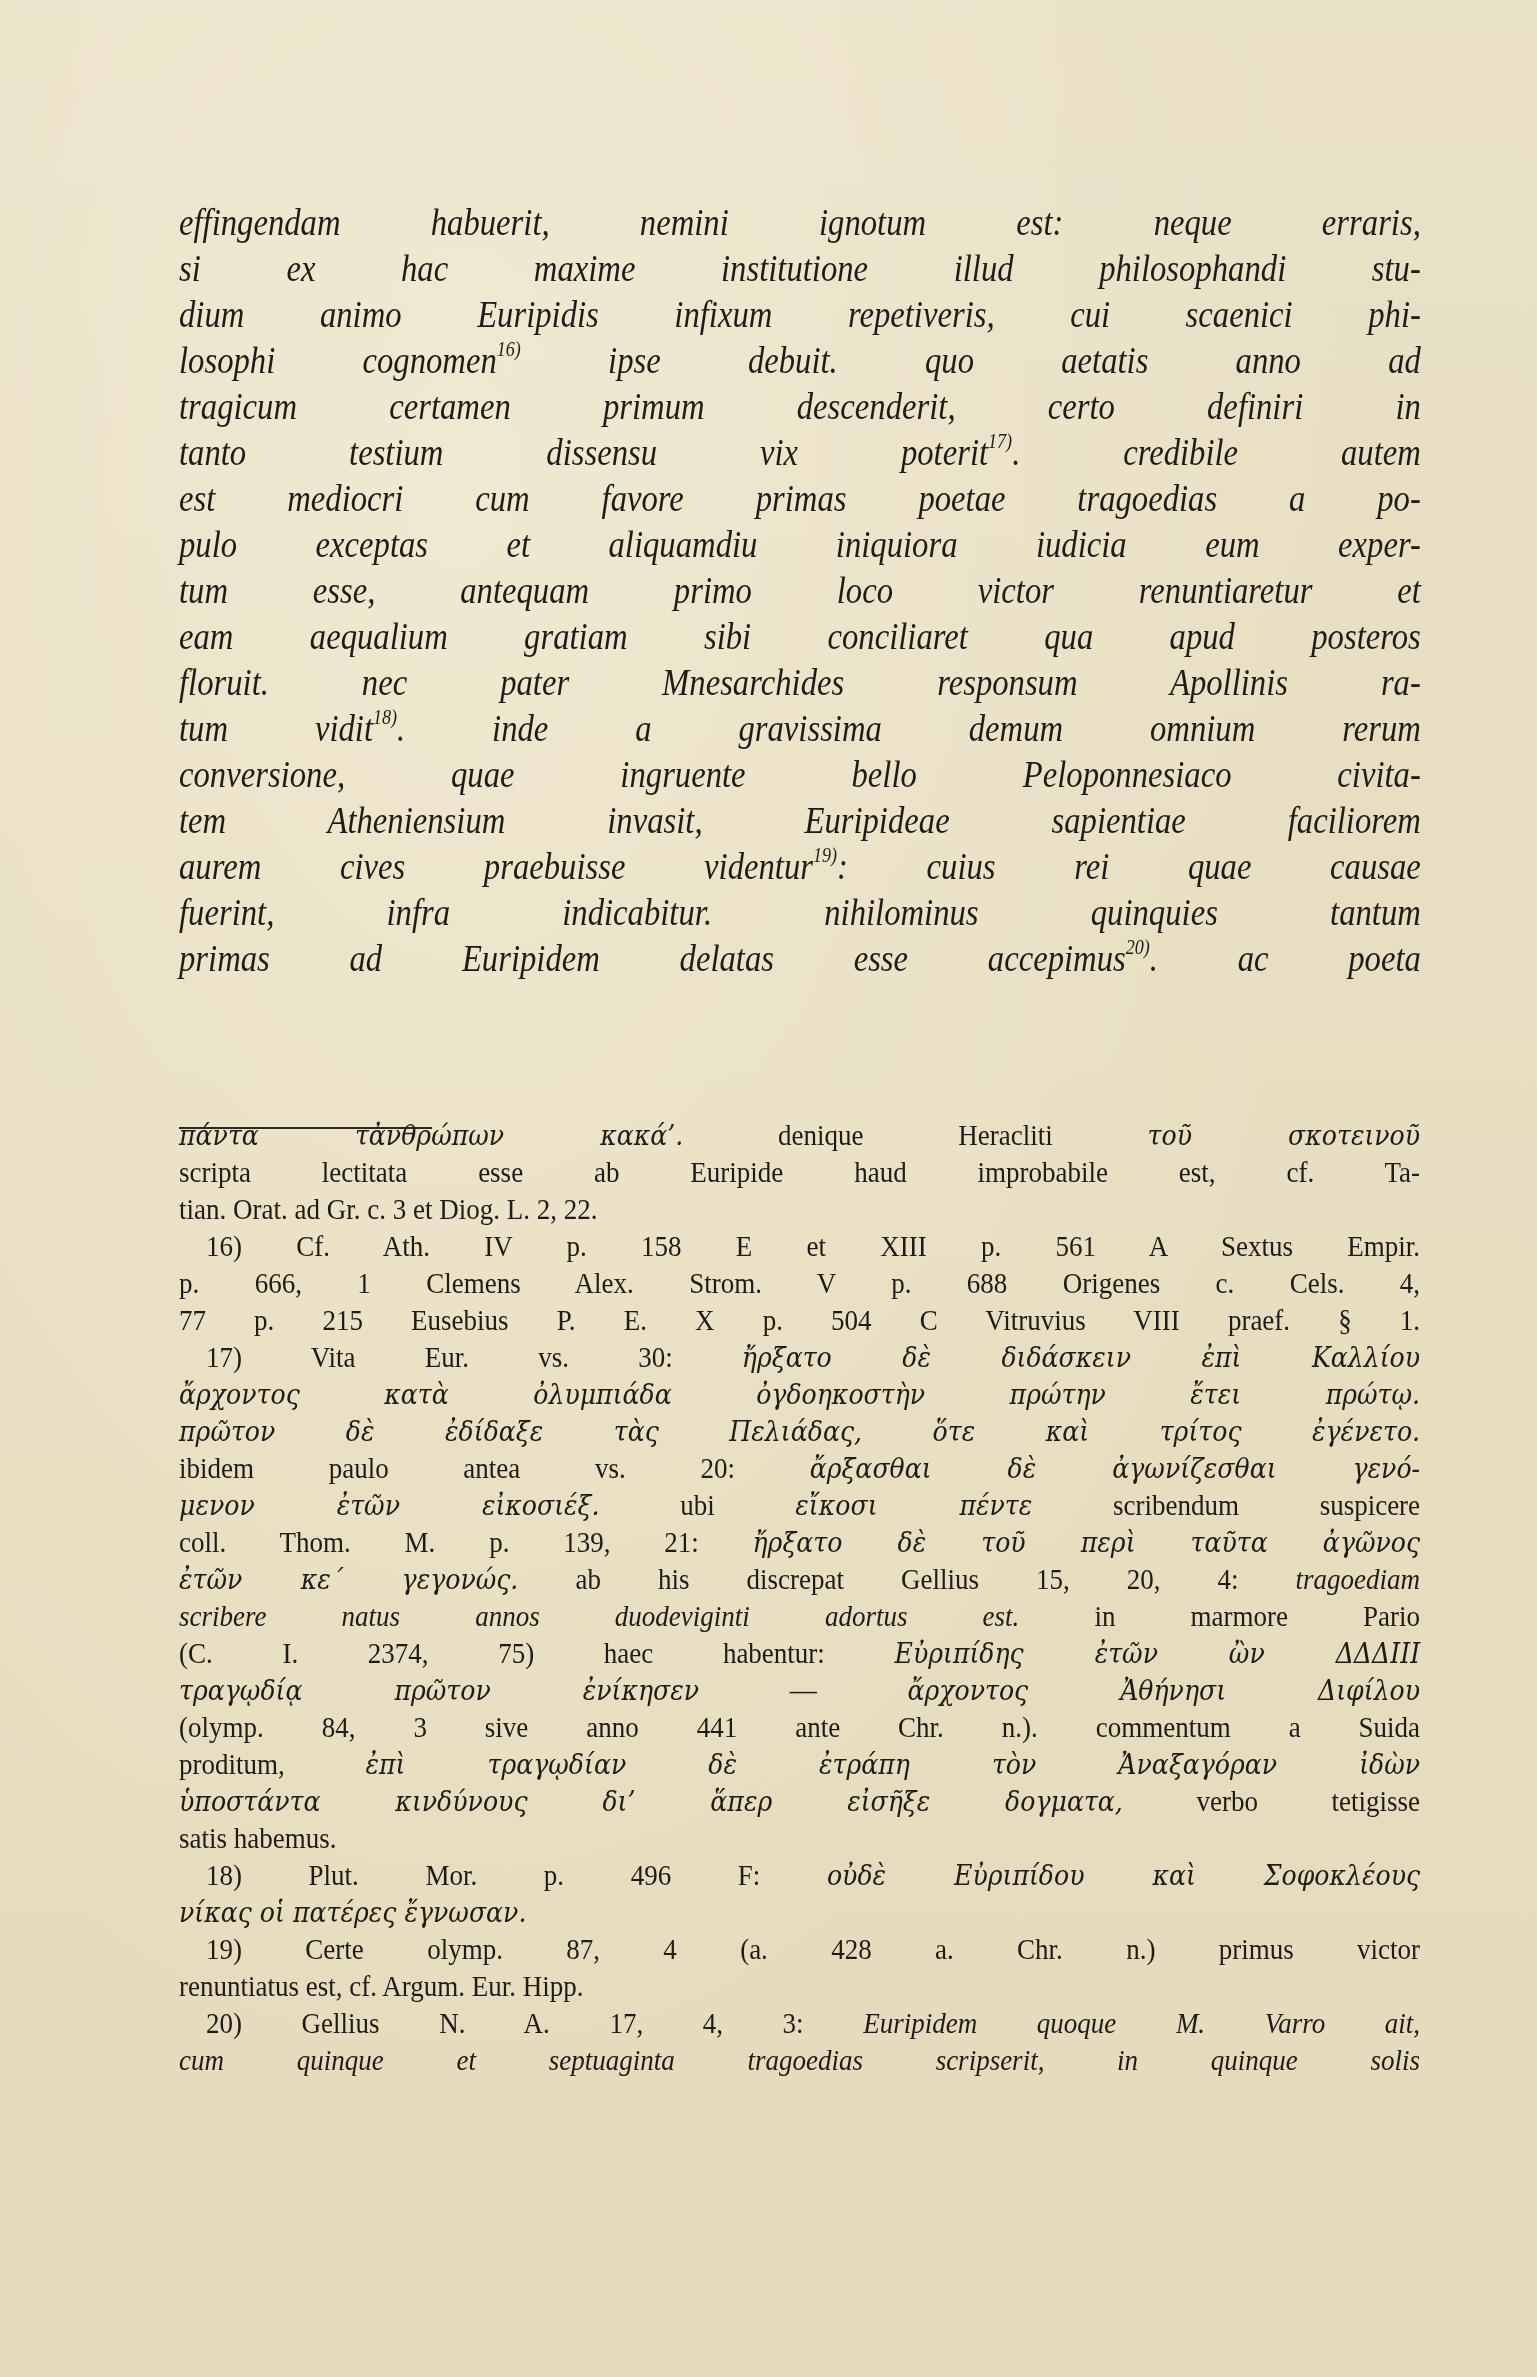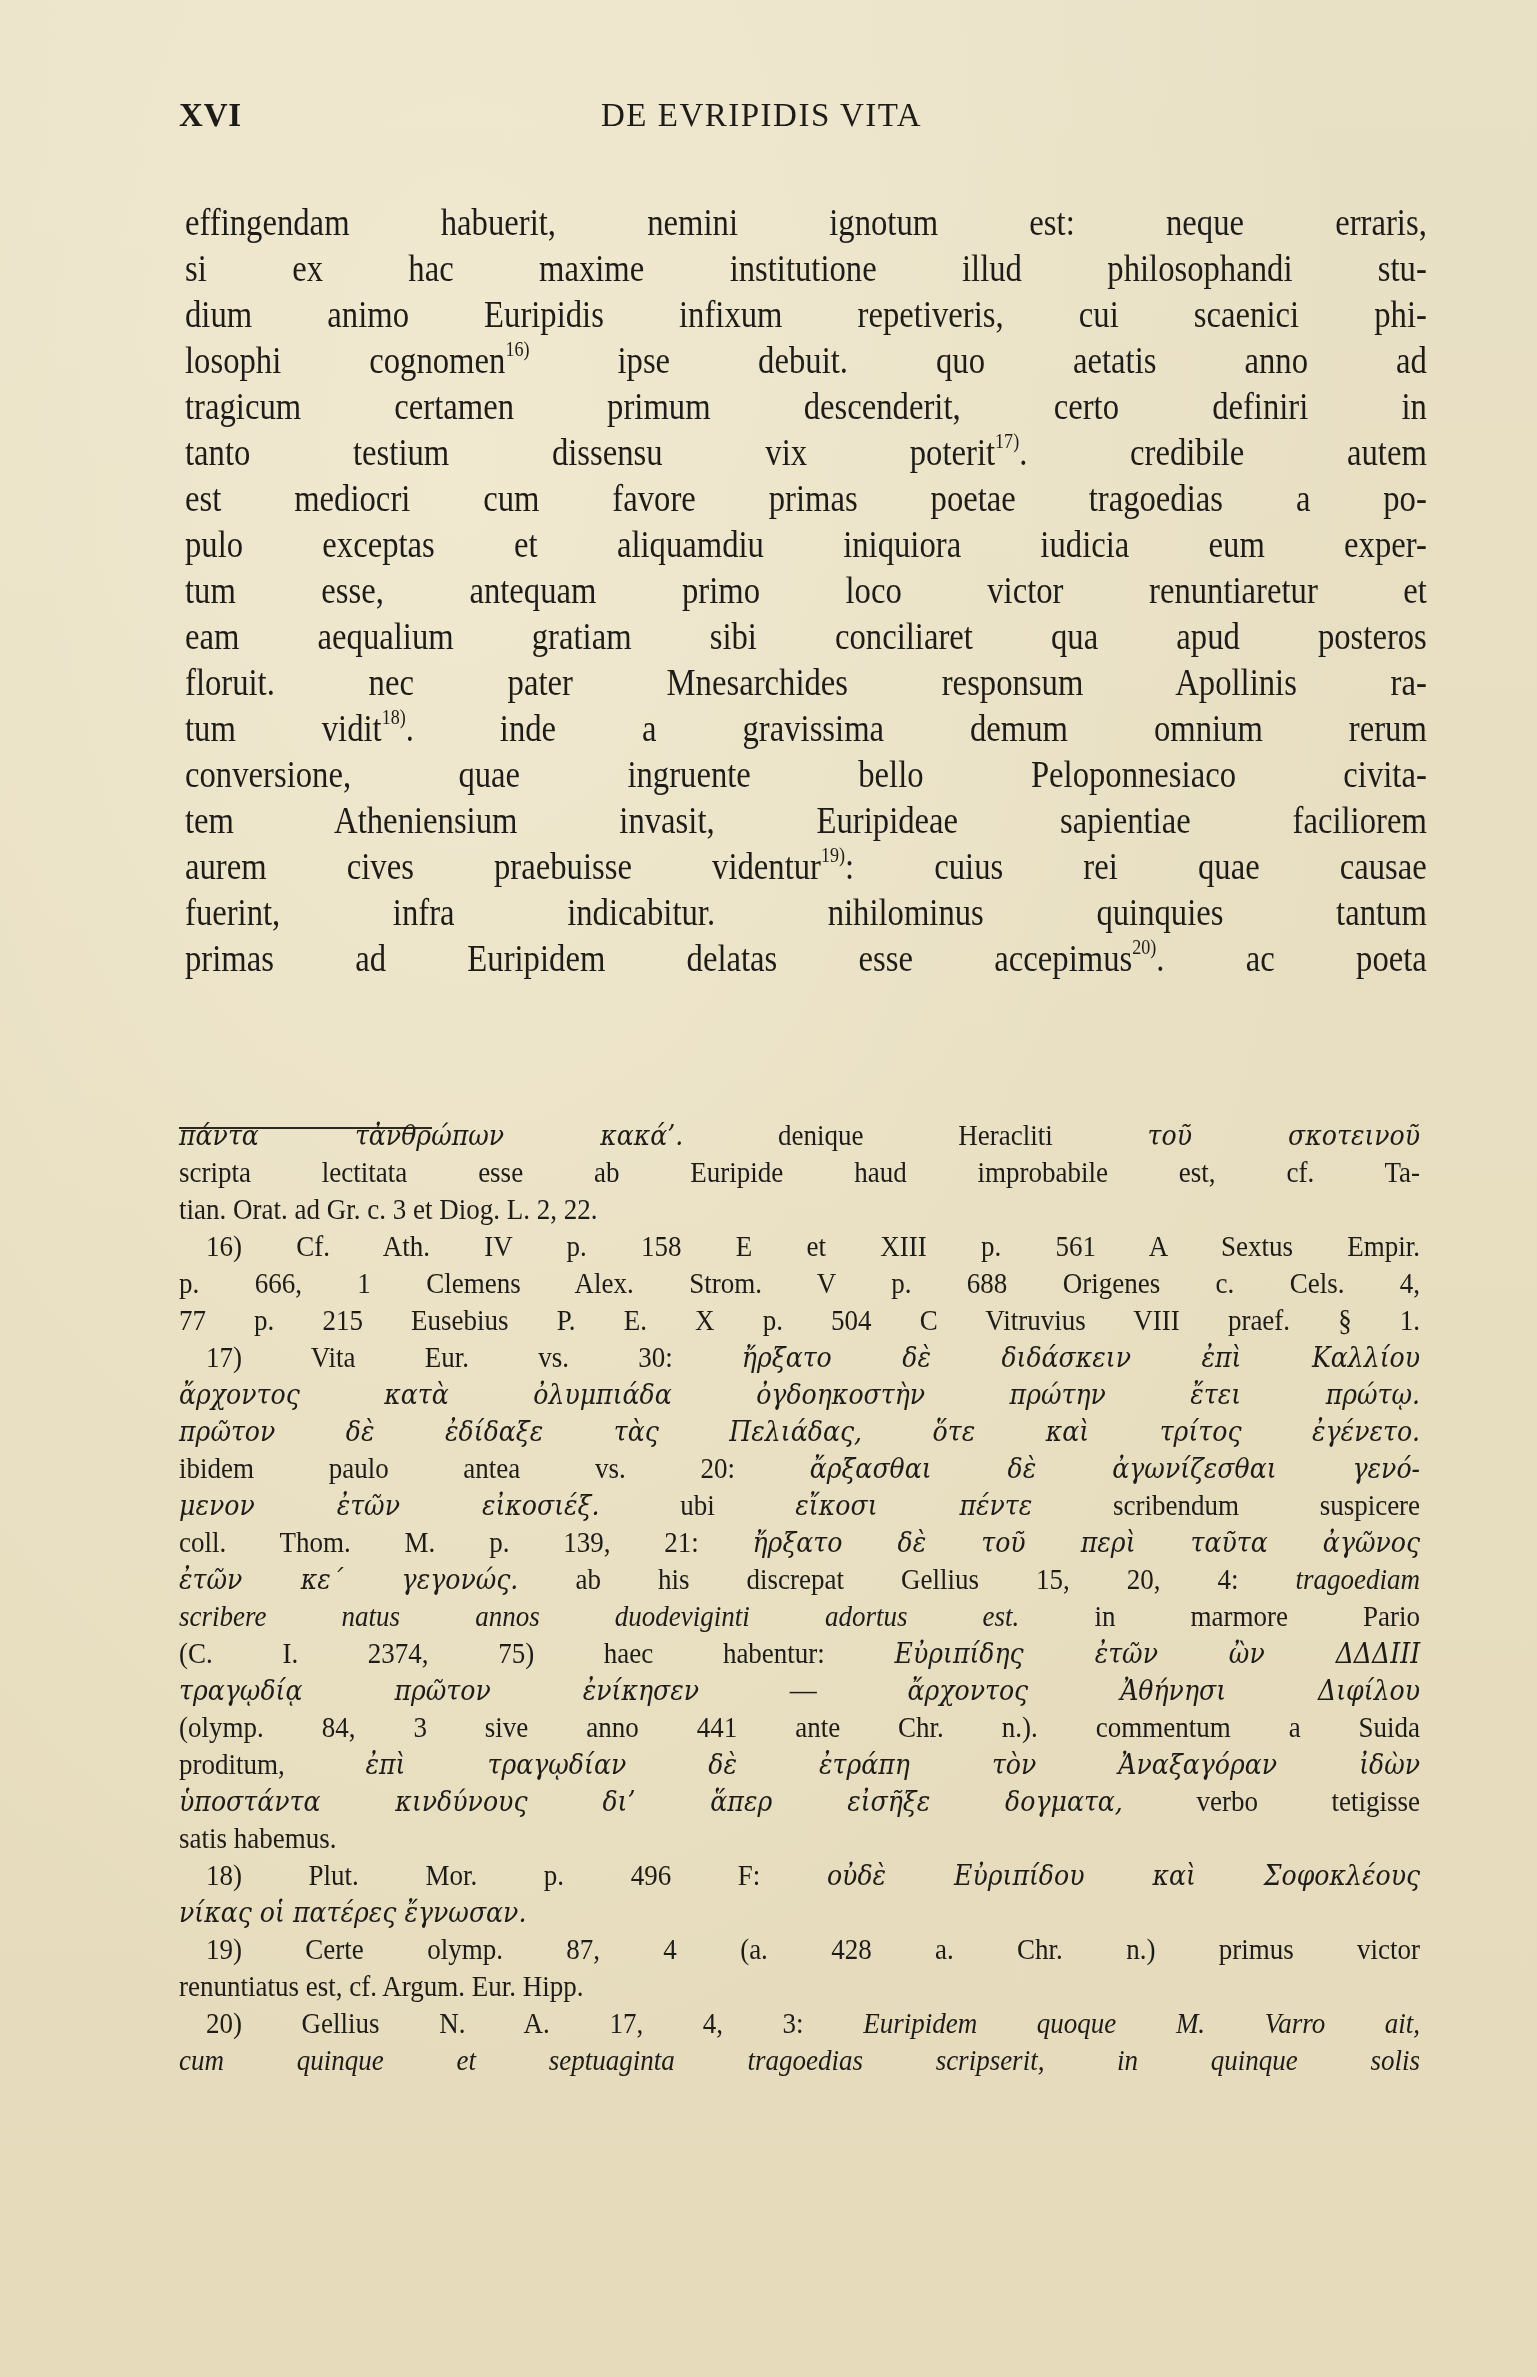--- a/index.html
+++ b/index.html
@@ -38,22 +38,23 @@
   .running-title {
     position: absolute;
     left: 422px; top: 0;
     font-family: "Liberation Serif", serif;
     font-size: 33px;
     letter-spacing: 1.5px;
   }
   .main-text {
     position: absolute;
     top: 199px;
-    left: 185px;
+    left: 179px;
     width: 1241px;
+    font-style: italic;
   }
   .main-line {
     height: 46px;
     font-family: "Liberation Serif", serif;
     font-size: 38px;
     line-height: 46px;
     text-align: justify;
     text-align-last: justify;
     white-space: nowrap;
     transform: scaleX(0.86);
@@ -91,24 +92,20 @@
   .fn-line.indent { padding-left: 30px; box-sizing: border-box; }
   .fn-line.short { text-align-last: left; }
   .gr { font-style: italic; font-family: "DejaVu Serif", serif; font-size: 28px; }
   .it { font-style: italic; }
 </style>
 </head>
 <body>
 
 <div class="page">
 
-  <div class="header">
-    <span class="page-number">XVI</span>
-    <span class="running-title">DE EVRIPIDIS VITA</span>
-  </div>
 
   <div class="main-text">
     <div class="main-line">effingendam habuerit, nemini ignotum est: neque erraris,</div>
     <div class="main-line">si ex hac maxime institutione illud philosophandi stu-</div>
     <div class="main-line">dium animo Euripidis infixum repetiveris, cui scaenici phi-</div>
     <div class="main-line"><span>losophi cognomen</span><sup>16)</sup><span> ipse debuit. quo aetatis anno ad</span></div>
     <div class="main-line">tragicum certamen primum descenderit, certo definiri in</div>
     <div class="main-line"><span>tanto testium dissensu vix poterit</span><sup>17)</sup><span>. credibile autem</span></div>
     <div class="main-line">est mediocri cum favore primas poetae tragoedias a po-</div>
     <div class="main-line">pulo exceptas et aliquamdiu iniquiora iudicia eum exper-</div>

